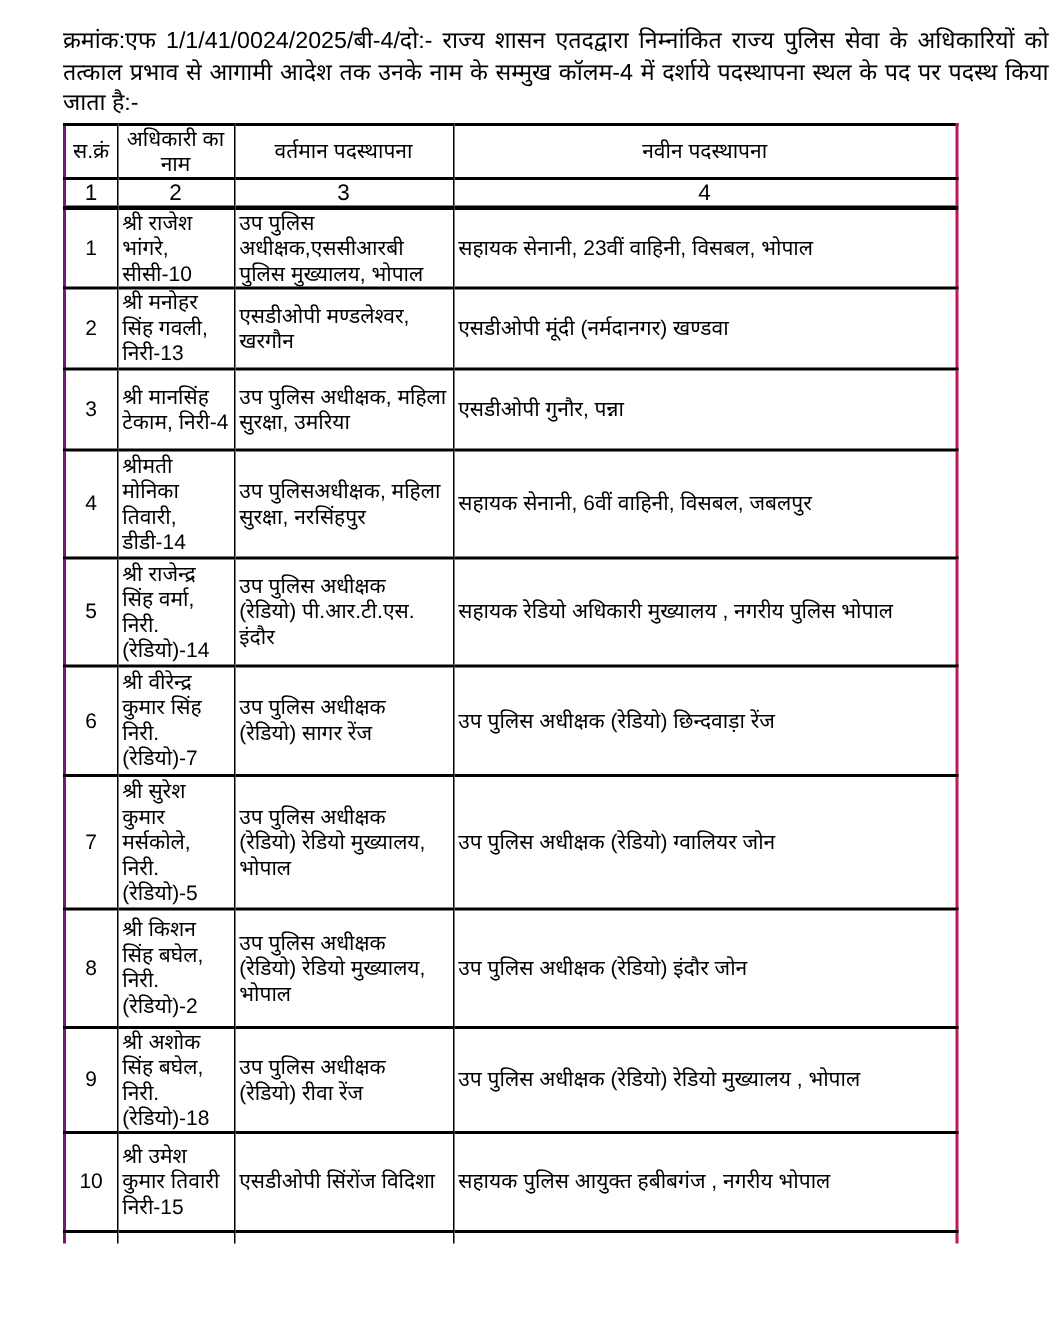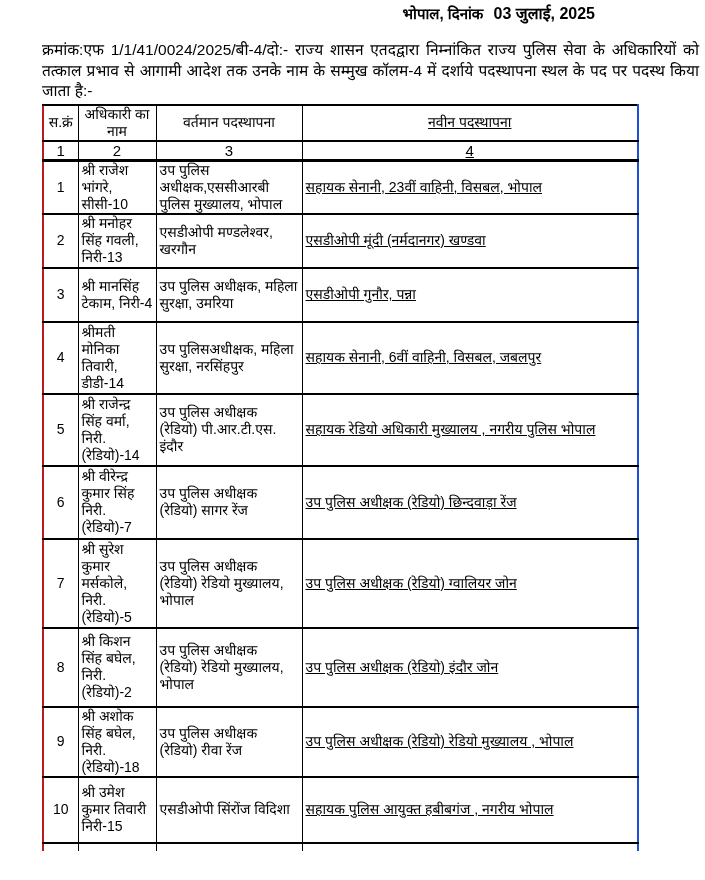--- a/index.html
+++ b/index.html
@@ -48,38 +48,34 @@
     border-right: 1px solid #000;
     border-top: 2px solid #000;
     border-bottom: 2px solid #000;
     padding: 0 3px;
     vertical-align: middle;
     font-weight: normal;
     line-height: 17px;
     overflow: hidden;
   }
   table.transfer th:first-child,
-  table.transfer td:first-child { border-left: 2px solid #b91c1c; text-align: center; }
+  table.transfer td:first-child { border-left: 2px solid #701a75; text-align: center; }
   table.transfer th:last-child,
-  table.transfer td:last-child { border-right: 2px solid #1d4ed8; text-decoration: underline; }
+  table.transfer td:last-child { border-right: 2px solid #be185d; }
 
   table.transfer th { text-align: center; }
   tr.numrow td { border-bottom: 3px solid #000; text-align: center; font-size: 15px; }
   td.sno { text-align: center; }
   tr.partial td { border-bottom: none; padding: 0; }
 </style>
 </head>
 <body>
 
 <div class="page">
 
-  <div class="date-line">
-    <span>भोपाल, दिनांक</span>
-    <span class="date">03 जुलाई, 2025</span>
-  </div>
 
   <div class="intro">क्रमांक:एफ 1/1/41/0024/2025/बी-4/दो:- राज्य शासन एतदद्वारा निम्नांकित राज्य पुलिस सेवा के अधिकारियों को तत्काल प्रभाव से आगामी आदेश तक उनके नाम के सम्मुख कॉलम-4 में दर्शाये पदस्थापना स्थल के पद पर पदस्थ किया जाता है:-</div>
 
   <table class="transfer">
     <colgroup>
       <col class="c1">
         <col class="c2">
         <col class="c3">
         <col class="c4">
     </colgroup>

